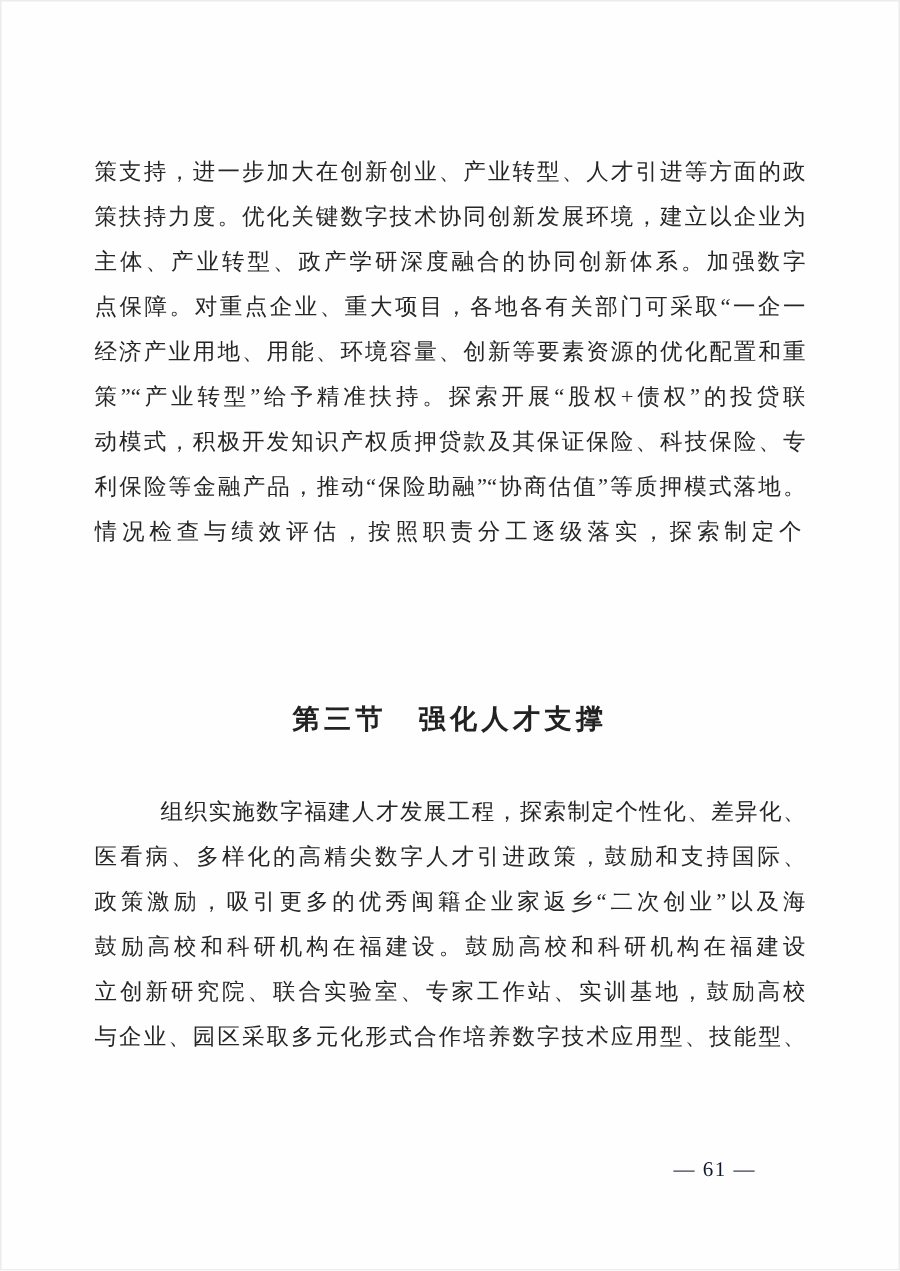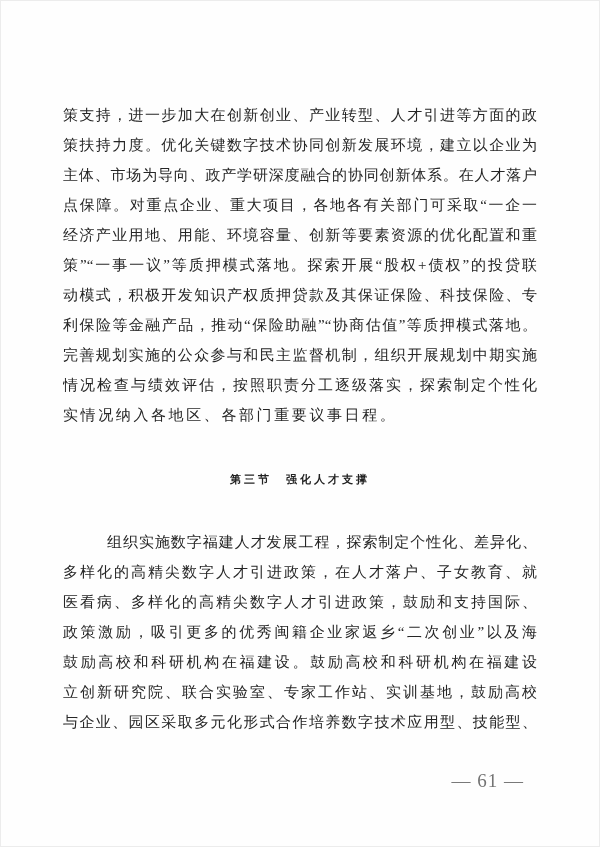--- a/index.html
+++ b/index.html
@@ -41,60 +41,57 @@
   .para-indent .line:first-child {
     text-indent: 44px;
   }
   .section-heading {
     position: absolute;
     top: 464px;
     left: 0;
     width: 600px;
     margin: 0;
     text-align: center;
-    font-size: 11px;
+    font-size: 18px;
     font-weight: bold;
     line-height: 30px;
     letter-spacing: 3px;
     color: #222222;
   }
   .page-number {
     position: absolute;
     top: 772px;
-    right: 76px;
-    font-size: 19px;
+    right: 96px;
+    font-size: 14px;
     line-height: 18px;
     letter-spacing: 1px;
-    color: #737373;
+    color: #0f172a;
   }
 </style>
 </head>
 <body>
 
 <div class="page">
 
   <div class="body-text para-continuation">
       <div class="line">策支持，进一步加大在创新创业、产业转型、人才引进等方面的政</div>
       <div class="line">策扶持力度。优化关键数字技术协同创新发展环境，建立以企业为</div>
-      <div class="line">主体、市场为导向、政产学研深度融合的协同创新体系。在人才落户</div>
+      <div class="line">主体、产业转型、政产学研深度融合的协同创新体系。加强数字</div>
       <div class="line">点保障。对重点企业、重大项目，各地各有关部门可采取“一企一</div>
       <div class="line">经济产业用地、用能、环境容量、创新等要素资源的优化配置和重</div>
-      <div class="line">策”“一事一议”等质押模式落地。探索开展“股权+债权”的投贷联</div>
+      <div class="line">策”“产业转型”给予精准扶持。探索开展“股权+债权”的投贷联</div>
       <div class="line">动模式，积极开发知识产权质押贷款及其保证保险、科技保险、专</div>
       <div class="line">利保险等金融产品，推动“保险助融”“协商估值”等质押模式落地。</div>
-      <div class="line">完善规划实施的公众参与和民主监督机制，组织开展规划中期实施</div>
       <div class="line">情况检查与绩效评估，按照职责分工逐级落实，探索制定个性化</div>
-      <div class="line">实情况纳入各地区、各部门重要议事日程。</div>
     </div>
 
   <h2 class="section-heading">第三节　强化人才支撑</h2>
 
   <div class="body-text para-indent">
       <div class="line">组织实施数字福建人才发展工程，探索制定个性化、差异化、</div>
-      <div class="line">多样化的高精尖数字人才引进政策，在人才落户、子女教育、就</div>
       <div class="line">医看病、多样化的高精尖数字人才引进政策，鼓励和支持国际、</div>
       <div class="line">政策激励，吸引更多的优秀闽籍企业家返乡“二次创业”以及海</div>
       <div class="line">鼓励高校和科研机构在福建设。鼓励高校和科研机构在福建设</div>
       <div class="line">立创新研究院、联合实验室、专家工作站、实训基地，鼓励高校</div>
       <div class="line">与企业、园区采取多元化形式合作培养数字技术应用型、技能型、</div>
     </div>
 
   <div class="page-number">— 61 —</div>
 
 </div>

